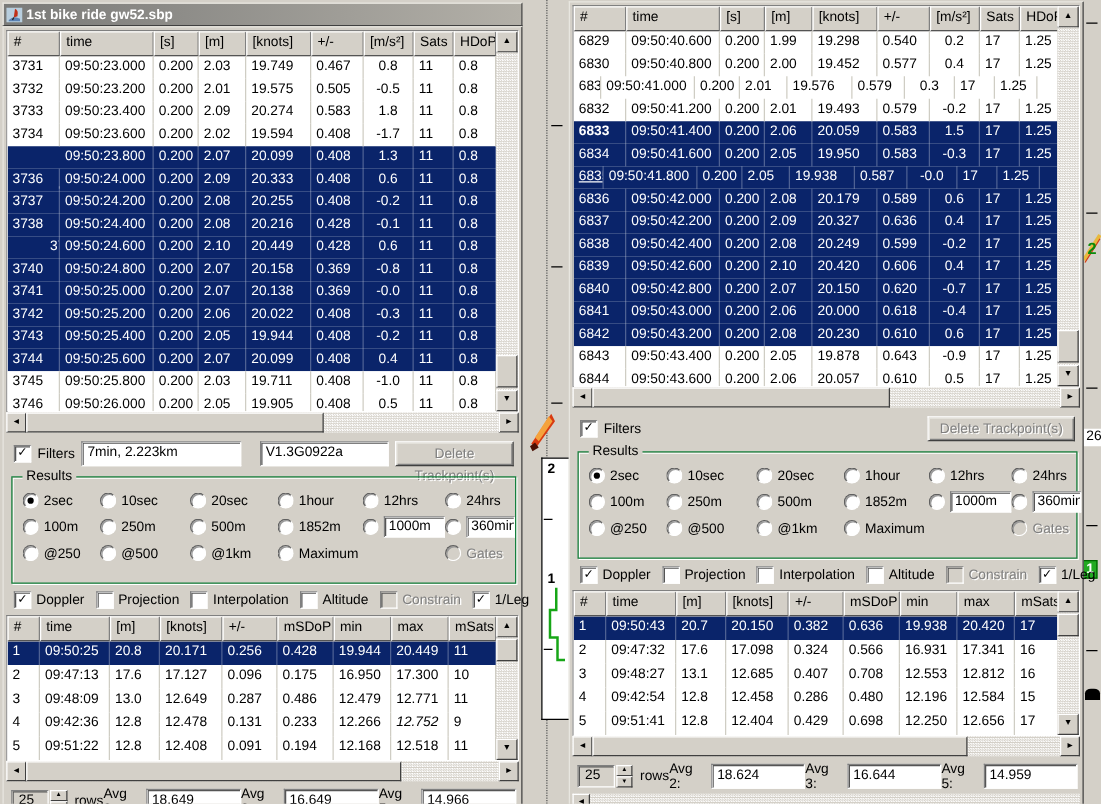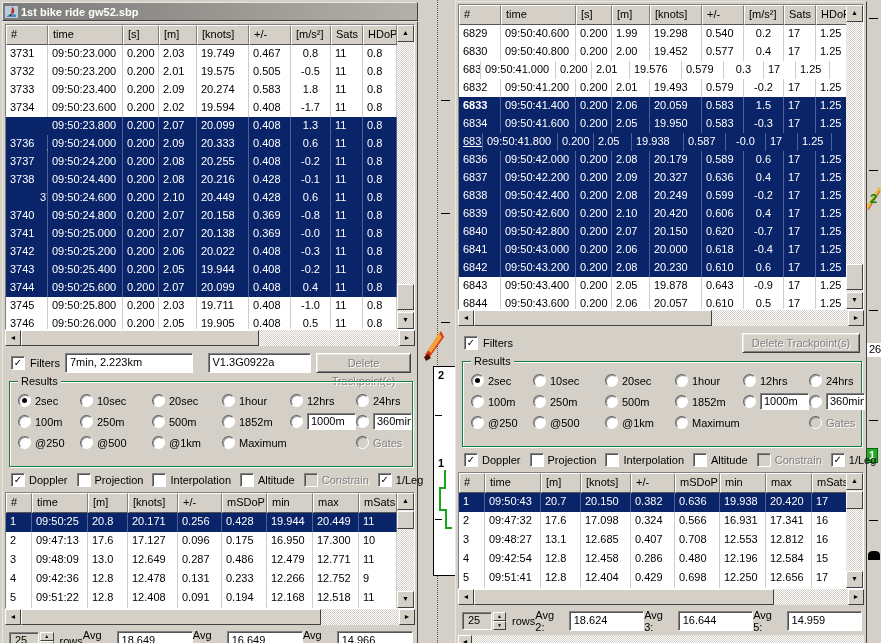--- a/index.html
+++ b/index.html
@@ -538,21 +538,21 @@
                 <div class="tcell" style="width: 38px;">11</div>
               </div>
               <div class="trow">
                 <div class="tcell" style="width: 26px;">4</div>
                 <div class="tcell" style="width: 56px;">09:42:36</div>
                 <div class="tcell" style="width: 40px;">12.8</div>
                 <div class="tcell" style="width: 50px;">12.478</div>
                 <div class="tcell" style="width: 44px;">0.131</div>
                 <div class="tcell" style="width: 45px;">0.233</div>
                 <div class="tcell" style="width: 46px;">12.266</div>
-                <div class="tcell" style="width: 46px;">12.752</div>
+                <div class="tcell" style="width: 46px; font-style: italic;">12.752</div>
                 <div class="tcell" style="width: 38px;">9</div>
               </div>
               <div class="trow">
                 <div class="tcell" style="width: 26px;">5</div>
                 <div class="tcell" style="width: 56px;">09:51:22</div>
                 <div class="tcell" style="width: 40px;">12.8</div>
                 <div class="tcell" style="width: 50px;">12.408</div>
                 <div class="tcell" style="width: 44px;">0.091</div>
                 <div class="tcell" style="width: 45px;">0.194</div>
                 <div class="tcell" style="width: 46px;">12.168</div>

